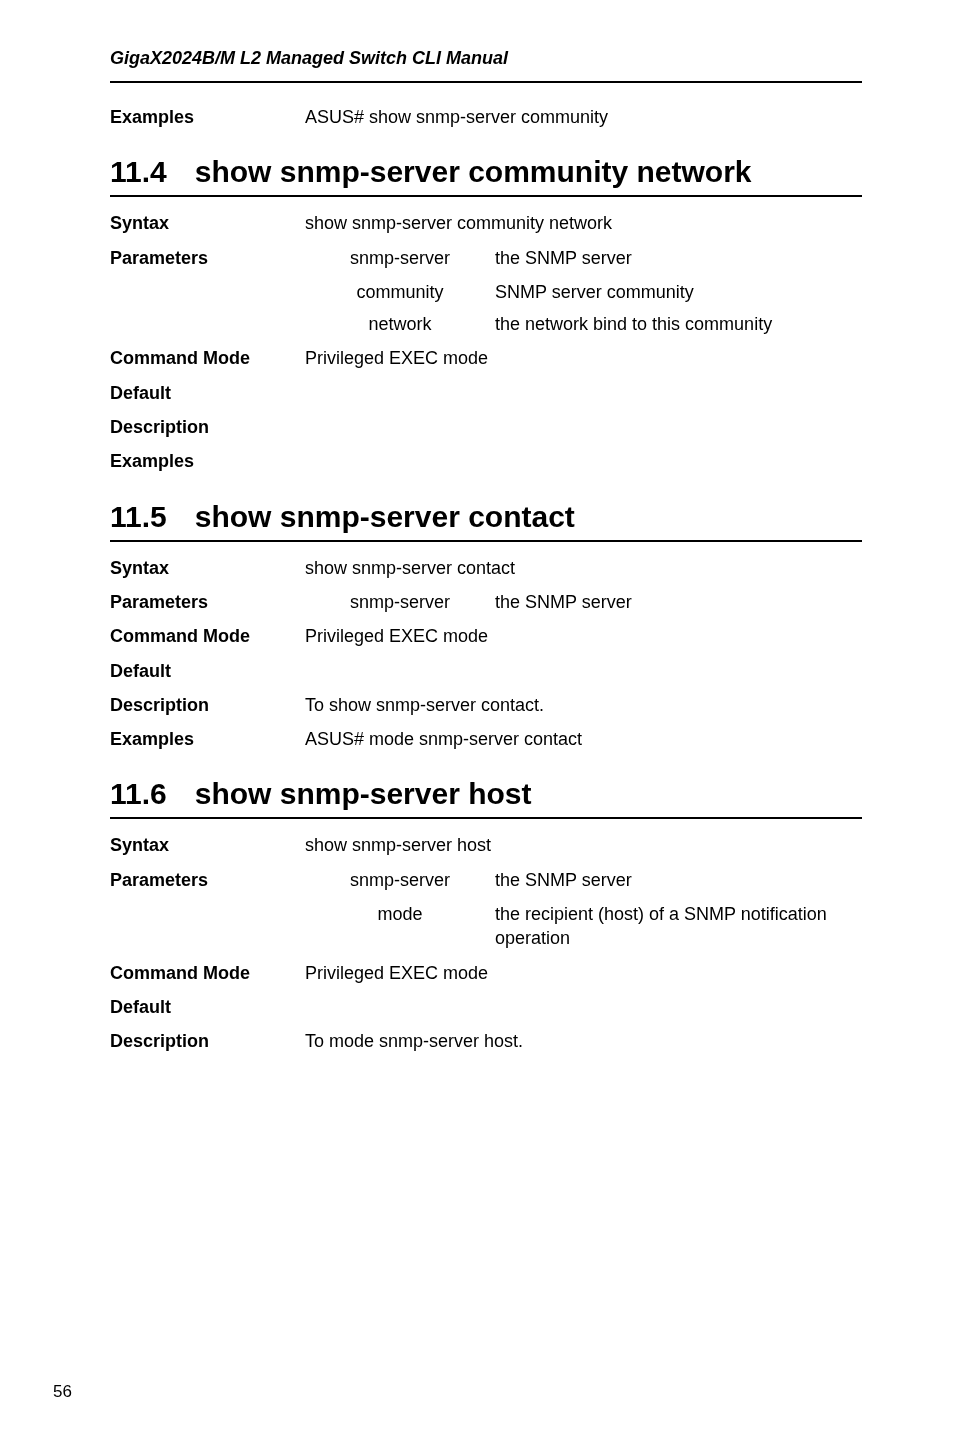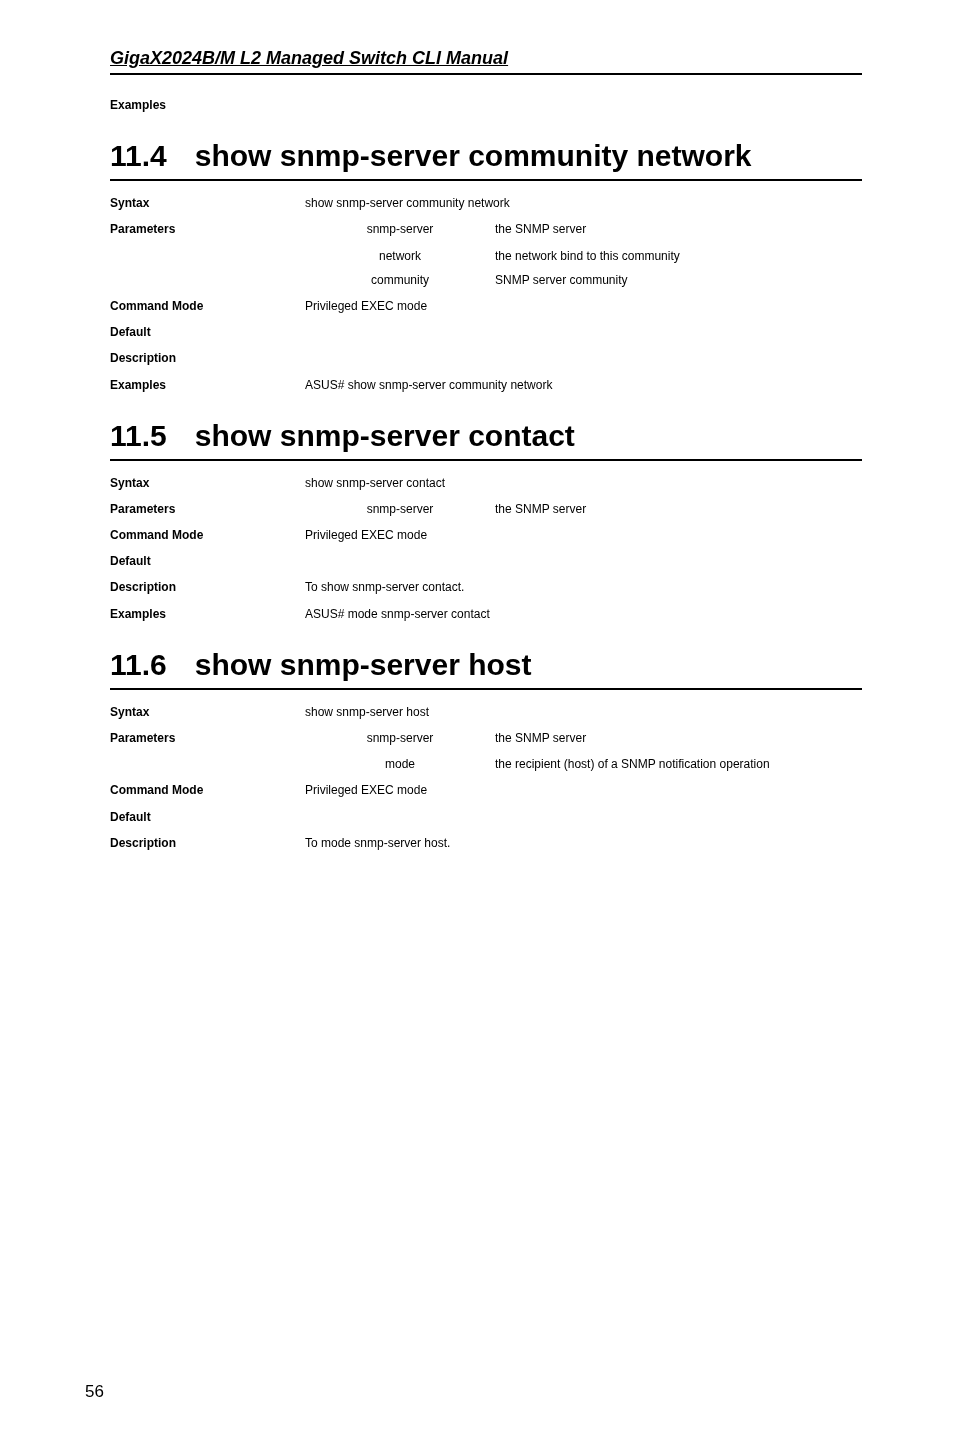--- a/index.html
+++ b/index.html
@@ -15,41 +15,40 @@
     height: 1432px;
     box-sizing: border-box;
     padding: 48px 92px 30px 110px;
     position: relative;
   }
   .running-header {
     font-style: italic;
     font-weight: bold;
     font-size: 18px;
     border-bottom: 2px solid #000;
-    padding-bottom: 4px;
+    padding-bottom: 12px;
     margin-bottom: 22px;
-    text-decoration: underline;
   }
   .h2-section {
     display: flex;
     align-items: flex-end;
     font-weight: bold;
     font-size: 30px;
     border-bottom: 2px solid #000;
     padding-bottom: 6px;
     margin-top: 26px;
     margin-bottom: 14px;
   }
   .h2-number {
     margin-right: 28px;
   }
   .row {
     display: flex;
     align-items: flex-start;
-    font-size: 12px;
+    font-size: 18px;
     line-height: 1.35;
     margin: 10px 0;
   }
   .label-col {
     width: 195px;
     flex-shrink: 0;
     font-weight: bold;
   }
   .param-col {
     width: 190px;
@@ -58,78 +57,78 @@
   }
   .value-col {
     flex: 1;
   }
   .indent-row {
     margin: 8px 0;
   }
   .page-number {
     position: absolute;
     bottom: 30px;
-    left: 85px;
+    left: 53px;
     font-size: 17px;
   }
 </style>
 </head>
 <body>
 
 <div class="page">
 
   <div class="running-header">GigaX2024B/M L2 Managed Switch CLI Manual</div>
 
   <div class="row">
     <div class="label-col">Examples</div>
+    <div class="value-col">ASUS# show snmp-server community</div>
   </div>
 
   <div class="h2-section">
     <span class="h2-number">11.4</span>
     <span>show snmp-server community network</span>
   </div>
 
   <div class="row">
     <div class="label-col">Syntax</div>
     <div class="value-col">show snmp-server community network</div>
   </div>
 
   <div class="row">
     <div class="label-col">Parameters</div>
     <div class="param-col">snmp-server</div>
     <div class="value-col">the SNMP server</div>
+  </div>
+  <div class="row indent-row">
+    <div class="label-col"></div>
+    <div class="param-col">community</div>
+    <div class="value-col">SNMP server community</div>
   </div>
   <div class="row indent-row">
     <div class="label-col"></div>
     <div class="param-col">network</div>
     <div class="value-col">the network bind to this community</div>
   </div>
-  <div class="row indent-row">
-    <div class="label-col"></div>
-    <div class="param-col">community</div>
-    <div class="value-col">SNMP server community</div>
-  </div>
 
   <div class="row">
     <div class="label-col">Command Mode</div>
     <div class="value-col">Privileged EXEC mode</div>
   </div>
 
   <div class="row">
     <div class="label-col">Default</div>
     <div class="value-col"></div>
   </div>
 
   <div class="row">
     <div class="label-col">Description</div>
   </div>
 
   <div class="row">
     <div class="label-col">Examples</div>
-    <div class="value-col">ASUS# show snmp-server community network</div>
   </div>
 
   <div class="h2-section">
     <span class="h2-number">11.5</span>
     <span>show snmp-server contact</span>
   </div>
 
   <div class="row">
     <div class="label-col">Syntax</div>
     <div class="value-col">show snmp-server contact</div>

